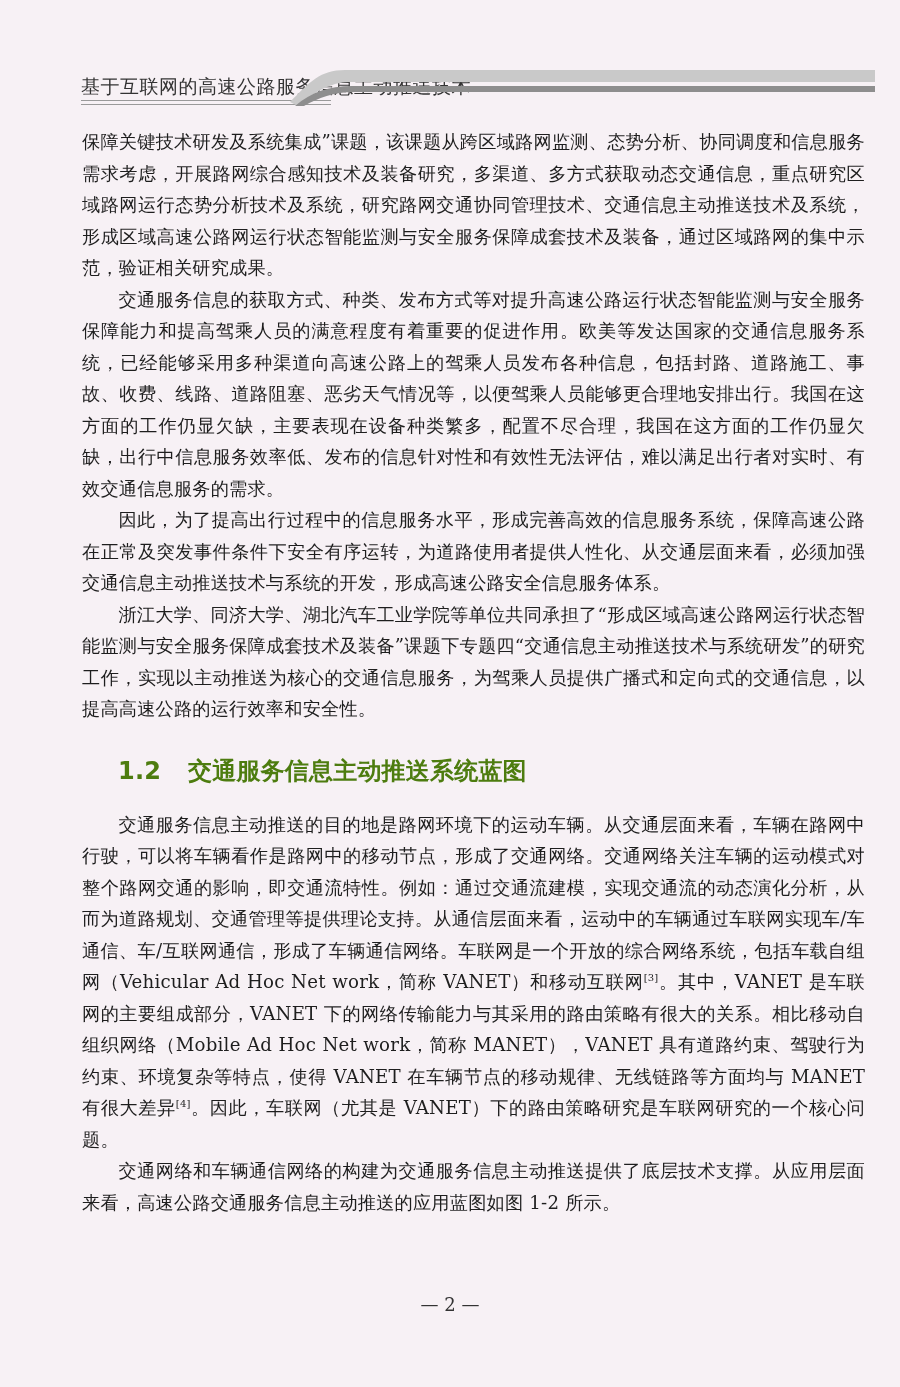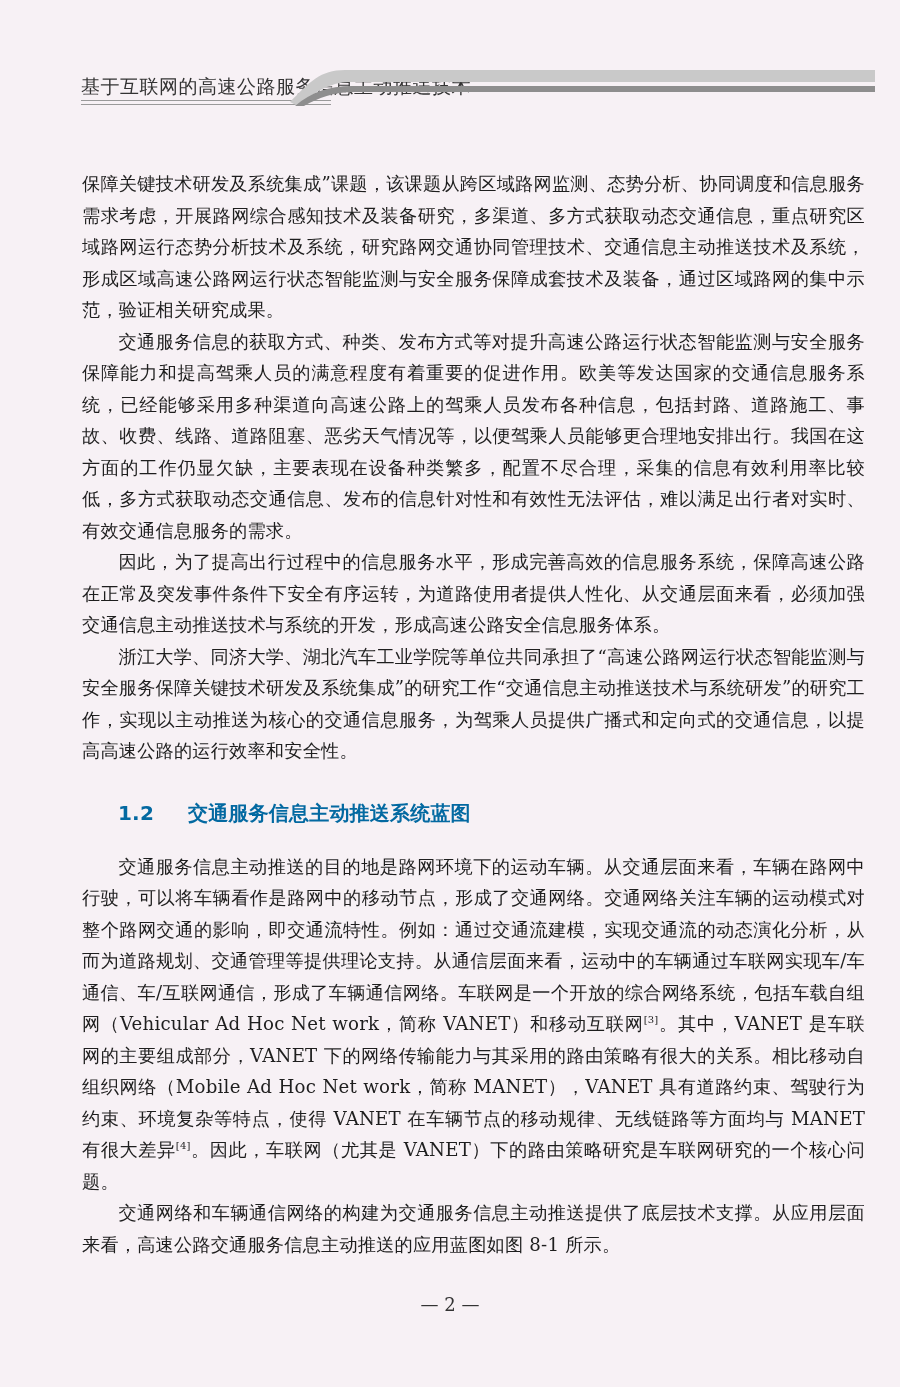--- a/index.html
+++ b/index.html
@@ -20,28 +20,28 @@
       font-size: 19px; color: #333; letter-spacing: 0.5px;
     }
     .header-rule {
       position: absolute; left: 36px; top: 38px; width: 250px; height: 3px;
       border-top: 1px solid #9a9a9a; border-bottom: 1px solid #9a9a9a;
     }
     .swoosh { position: absolute; left: 245px; top: 0; }
     .body-text {
       position: absolute; left: 82px; top: 126px; width: 783px;
       font-size: 18.2px; line-height: 31.5px;
-      text-align: justify; letter-spacing: 0.2px; margin-top: 42px;
+      text-align: justify; letter-spacing: 0.2px;
     }
     .body-text p { margin: 0; }
     .body-text p.indent { text-indent: 2em; }
     .section-heading {
       margin: 26px 0 18px 36px;
       font-family: "DejaVu Sans", "Liberation Sans", sans-serif;
-      font-weight: bold; font-size: 20px; line-height: 40px; color: #0369a1;
+      font-weight: bold; font-size: 24px; line-height: 40px; color: #4d7c0f;
     }
     .section-heading .num { display: inline-block; width: 70px; }
     sup { font-size: 10px; line-height: 0; }
     .page-number {
       position: absolute; left: 0; width: 900px; top: 1294px;
       text-align: center; font-size: 18px; color: #333;
     }
   </style>
 </head>
 <body>
@@ -50,25 +50,25 @@
   <span class="running-title">基于互联网的高速公路服务信息主动推送技术</span>
   <div class="header-rule"></div>
   <svg class="swoosh" width="590" height="44" viewBox="0 0 590 44">
     <path d="M0 40 C 20 20, 30 8, 55 8 L 585 8 L 585 20 L 60 20 C 40 20, 25 30, 8 44 Z" fill="#c9c9c9"></path>
     <path d="M5 44 C 22 30, 38 24, 62 24 L 585 24 L 585 30 L 64 30 C 44 30, 28 36, 14 44 Z" fill="#8e8e8e"></path>
   </svg>
 </div>
 
 <div class="body-text">
   <p>保障关键技术研发及系统集成”课题，该课题从跨区域路网监测、态势分析、协同调度和信息服务需求考虑，开展路网综合感知技术及装备研究，多渠道、多方式获取动态交通信息，重点研究区域路网运行态势分析技术及系统，研究路网交通协同管理技术、交通信息主动推送技术及系统，形成区域高速公路网运行状态智能监测与安全服务保障成套技术及装备，通过区域路网的集中示范，验证相关研究成果。</p>
-  <p class="indent">交通服务信息的获取方式、种类、发布方式等对提升高速公路运行状态智能监测与安全服务保障能力和提高驾乘人员的满意程度有着重要的促进作用。欧美等发达国家的交通信息服务系统，已经能够采用多种渠道向高速公路上的驾乘人员发布各种信息，包括封路、道路施工、事故、收费、线路、道路阻塞、恶劣天气情况等，以便驾乘人员能够更合理地安排出行。我国在这方面的工作仍显欠缺，主要表现在设备种类繁多，配置不尽合理，采集的信息有效利用率比较低，多方式获取动态交通信息、发布的信息针对性和有效性无法评估，难以满足出行者对实时、有效交通信息服务的需求。</p>
+  <p class="indent">交通服务信息的获取方式、种类、发布方式等对提升高速公路运行状态智能监测与安全服务保障能力和提高驾乘人员的满意程度有着重要的促进作用。欧美等发达国家的交通信息服务系统，已经能够采用多种渠道向高速公路上的驾乘人员发布各种信息，包括封路、道路施工、事故、收费、线路、道路阻塞、恶劣天气情况等，以便驾乘人员能够更合理地安排出行。我国在这方面的工作仍显欠缺，主要表现在设备种类繁多，配置不尽合理，我国在这方面的工作仍显欠缺，出行中信息服务效率低、发布的信息针对性和有效性无法评估，难以满足出行者对实时、有效交通信息服务的需求。</p>
   <p class="indent">因此，为了提高出行过程中的信息服务水平，形成完善高效的信息服务系统，保障高速公路在正常及突发事件条件下安全有序运转，为道路使用者提供人性化、从交通层面来看，必须加强交通信息主动推送技术与系统的开发，形成高速公路安全信息服务体系。</p>
-  <p class="indent">浙江大学、同济大学、湖北汽车工业学院等单位共同承担了“高速公路网运行状态智能监测与安全服务保障关键技术研发及系统集成”的研究工作“交通信息主动推送技术与系统研发”的研究工作，实现以主动推送为核心的交通信息服务，为驾乘人员提供广播式和定向式的交通信息，以提高高速公路的运行效率和安全性。</p>
+  <p class="indent">浙江大学、同济大学、湖北汽车工业学院等单位共同承担了“形成区域高速公路网运行状态智能监测与安全服务保障成套技术及装备”课题下专题四“交通信息主动推送技术与系统研发”的研究工作，实现以主动推送为核心的交通信息服务，为驾乘人员提供广播式和定向式的交通信息，以提高高速公路的运行效率和安全性。</p>
 
   <h2 class="section-heading">
     <span class="num">1.2</span><span>交通服务信息主动推送系统蓝图</span>
   </h2>
 
   <p class="indent"><span>交通服务信息主动推送的目的地是路网环境下的运动车辆。从交通层面来看，车辆在路网中行驶，可以将车辆看作是路网中的移动节点，形成了交通网络。交通网络关注车辆的运动模式对整个路网交通的影响，即交通流特性。例如：通过交通流建模，实现交通流的动态演化分析，从而为道路规划、交通管理等提供理论支持。从通信层面来看，运动中的车辆通过车联网实现车/车通信、车/互联网通信，形成了车辆通信网络。车联网是一个开放的综合网络系统，包括车载自组网（Vehicular Ad Hoc Net work，简称 VANET）和移动互联网</span><sup>[3]</sup><span>。其中，VANET 是车联网的主要组成部分，VANET 下的网络传输能力与其采用的路由策略有很大的关系。相比移动自组织网络（Mobile Ad Hoc Net work，简称 MANET），VANET 具有道路约束、驾驶行为约束、环境复杂等特点，使得 VANET 在车辆节点的移动规律、无线链路等方面均与 MANET 有很大差异</span><sup>[4]</sup><span>。因此，车联网（尤其是 VANET）下的路由策略研究是车联网研究的一个核心问题。</span></p>
-  <p class="indent">交通网络和车辆通信网络的构建为交通服务信息主动推送提供了底层技术支撑。从应用层面来看，高速公路交通服务信息主动推送的应用蓝图如图 8-1 所示。</p>
+  <p class="indent">交通网络和车辆通信网络的构建为交通服务信息主动推送提供了底层技术支撑。从应用层面来看，高速公路交通服务信息主动推送的应用蓝图如图 1-2 所示。</p>
 </div>
 
 <div class="page-number">— 2 —</div>
 
 </body></html>

